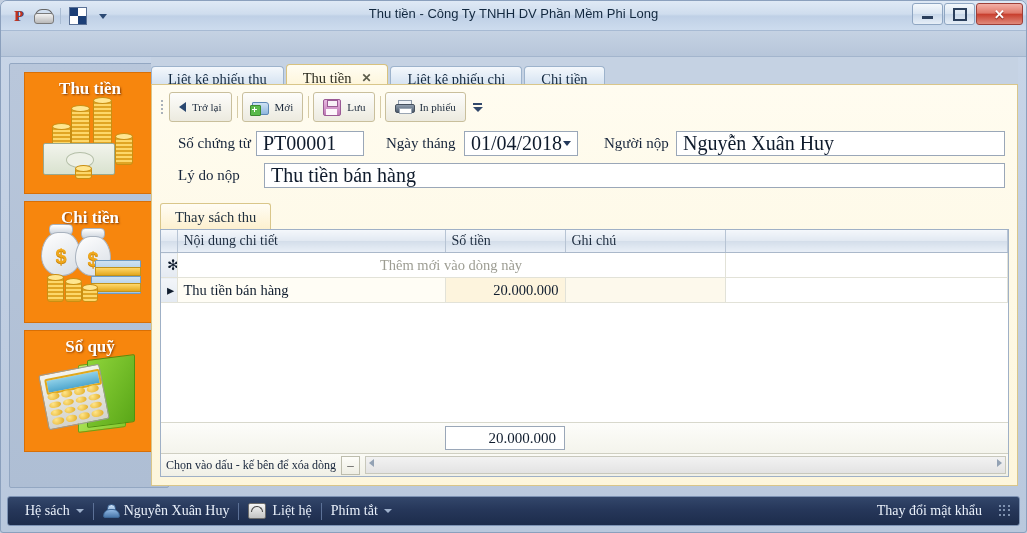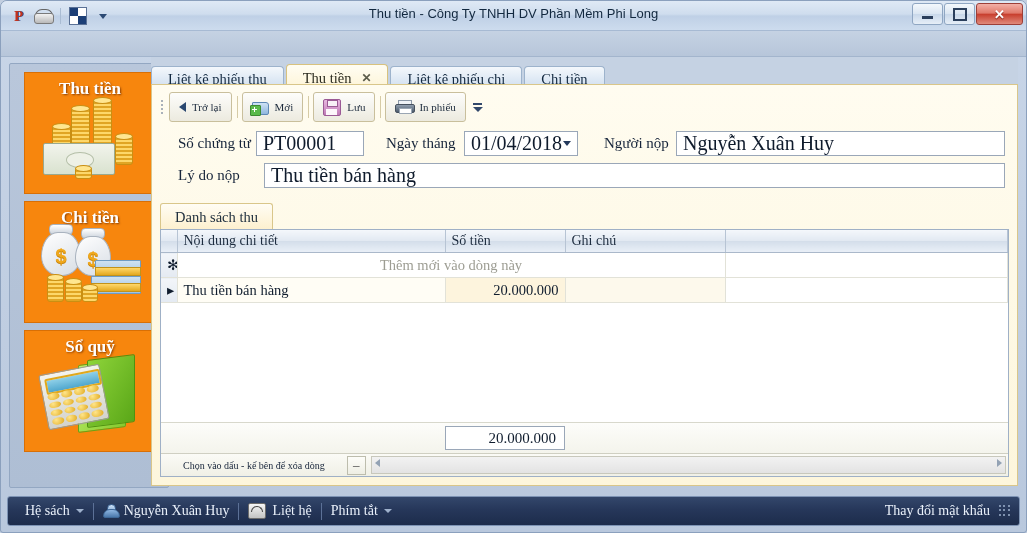--- a/index.html
+++ b/index.html
@@ -244,21 +244,21 @@
   }
   .totalbox{
     height:24px;box-sizing:border-box;background:#fff;border:1px solid #9aa7b8;
     display:flex;align-items:center;justify-content:flex-end;padding:0 8px;
     font-family:"Liberation Serif",serif;font-size:15px;color:#101d2e;
   }
   .gridstatus{
     height:22px;display:flex;align-items:center;gap:0px;
     border-top:1px solid #cfcfc2;background:linear-gradient(180deg,#fbfbf6,#f0f0e6);
   }
-  .gs-text{padding:0 22px;font-family:"Liberation Serif",serif;font-size:10px;color:#16243a;white-space:nowrap;}
+  .gs-text{padding:0 5px;font-family:"Liberation Serif",serif;font-size:12px;color:#16243a;white-space:nowrap;}
   .gs-minus{width:17px;height:17px;border:1px solid #bdbdad;background:linear-gradient(180deg,#fdfdf9,#eeeee4);
      display:flex;align-items:center;justify-content:center;cursor:pointer;font-size:13px;color:#333;}
   .hscroll{flex:1;height:16px;margin-left:5px;margin-right:2px;position:relative;
      background:linear-gradient(180deg,#f2f2f2,#e3e3e3);border:1px solid #c8c8bc;}
   .hscroll .lft,.hscroll .rgt{position:absolute;top:2px;width:0;height:0;
      border-top:4px solid transparent;border-bottom:4px solid transparent;}
   .hscroll .lft{left:3px;border-right:5px solid #93a2b4;}
   .hscroll .rgt{right:3px;border-left:5px solid #93a2b4;}
 
   
@@ -275,21 +275,21 @@
             border-top:4px solid #9fb2cd;}
   .ic-user{position:relative;width:15px;height:14px;}
   .ic-user .h{position:absolute;left:4px;top:0;width:7px;height:7px;border-radius:50%;
      background:linear-gradient(180deg,#cfe2f7,#7fa8d6);border:1px solid #3f6898;}
   .ic-user .b{position:absolute;left:0;bottom:0;width:15px;height:7px;border-radius:7px 7px 2px 2px;
      background:linear-gradient(180deg,#8fb6e2,#4b79ad);border:1px solid #3f6898;}
   .ic-phone{position:relative;width:16px;height:14px;
      background:linear-gradient(180deg,#f6f6f6,#c3c3c3);border:1px solid #6d6d6d;border-radius:2px;}
   .ic-phone:before{content:"";position:absolute;left:2px;top:2px;width:10px;height:5px;border-radius:8px 8px 0 0;
      border:1.5px solid #444;border-bottom:none;}
-  .sb-right{margin-left:auto;display:flex;align-items:center;justify-content:flex-end;}
+  .sb-right{margin-left:auto;display:flex;align-items:center;gap:8px;justify-content:flex-end;}
   .grip-dots{width:12px;height:12px;display:grid;grid-template-columns:repeat(3,1fr);grid-template-rows:repeat(3,1fr);gap:1px;}
   .grip-dots i{display:block;background:#9db0cc;border-radius:50%;width:2px;height:2px;}
 </style>
 </head>
 <body>
 
 <div class="window">
 
   <div class="titlebar">
     <div class="qat">
@@ -467,21 +467,21 @@
       </div>
 
       <div class="fieldrow" style="top:76px;">
         <span class="flabel" style="margin-left:14px;width:78px;">Lý do nộp</span>
         <span class="finput" style="flex:1;margin-right:12px;margin-left:8px;">Thu tiền bán hàng</span>
       </div>
 
       <div class="gridwrap" style="top:118px;bottom:8px;">
         <div class="gtabrow">
           <div class="gtab">
-            <span>Danh sách thu</span>
+            <span>Thay sách thu</span>
           </div>
         </div>
         <div class="gridbox">
           <table class="grid">
             <colgroup>
               <col style="width:16px">
                 <col style="width:268px">
                 <col style="width:120px">
                 <col style="width:160px">
                 <col>

